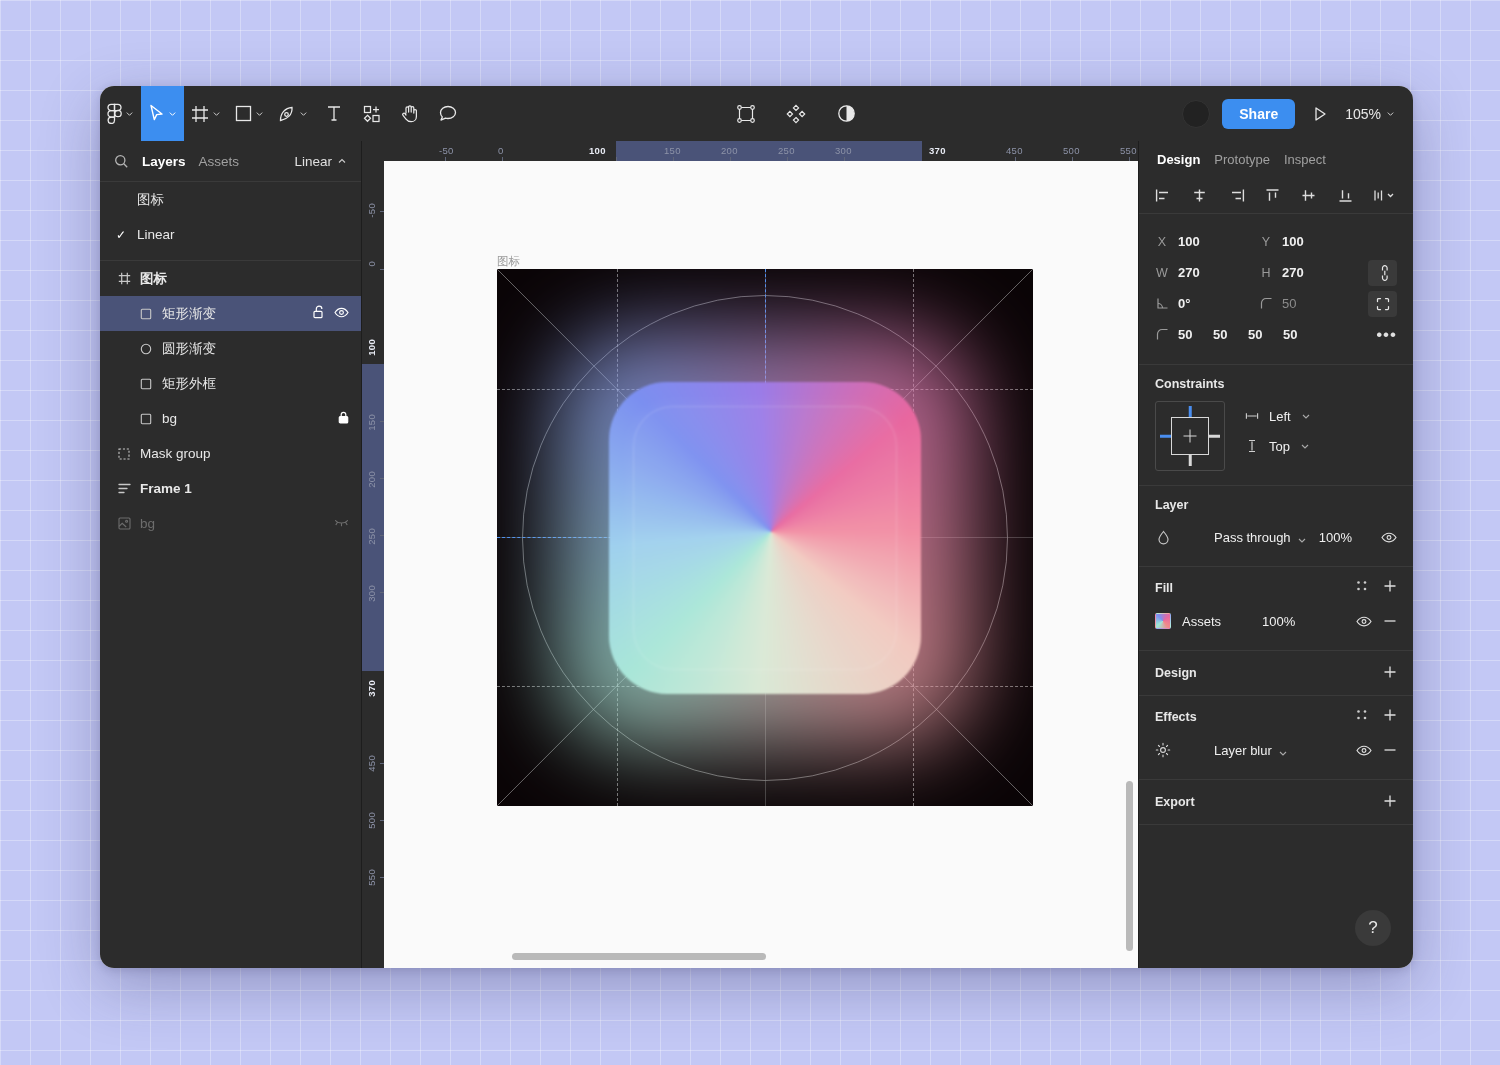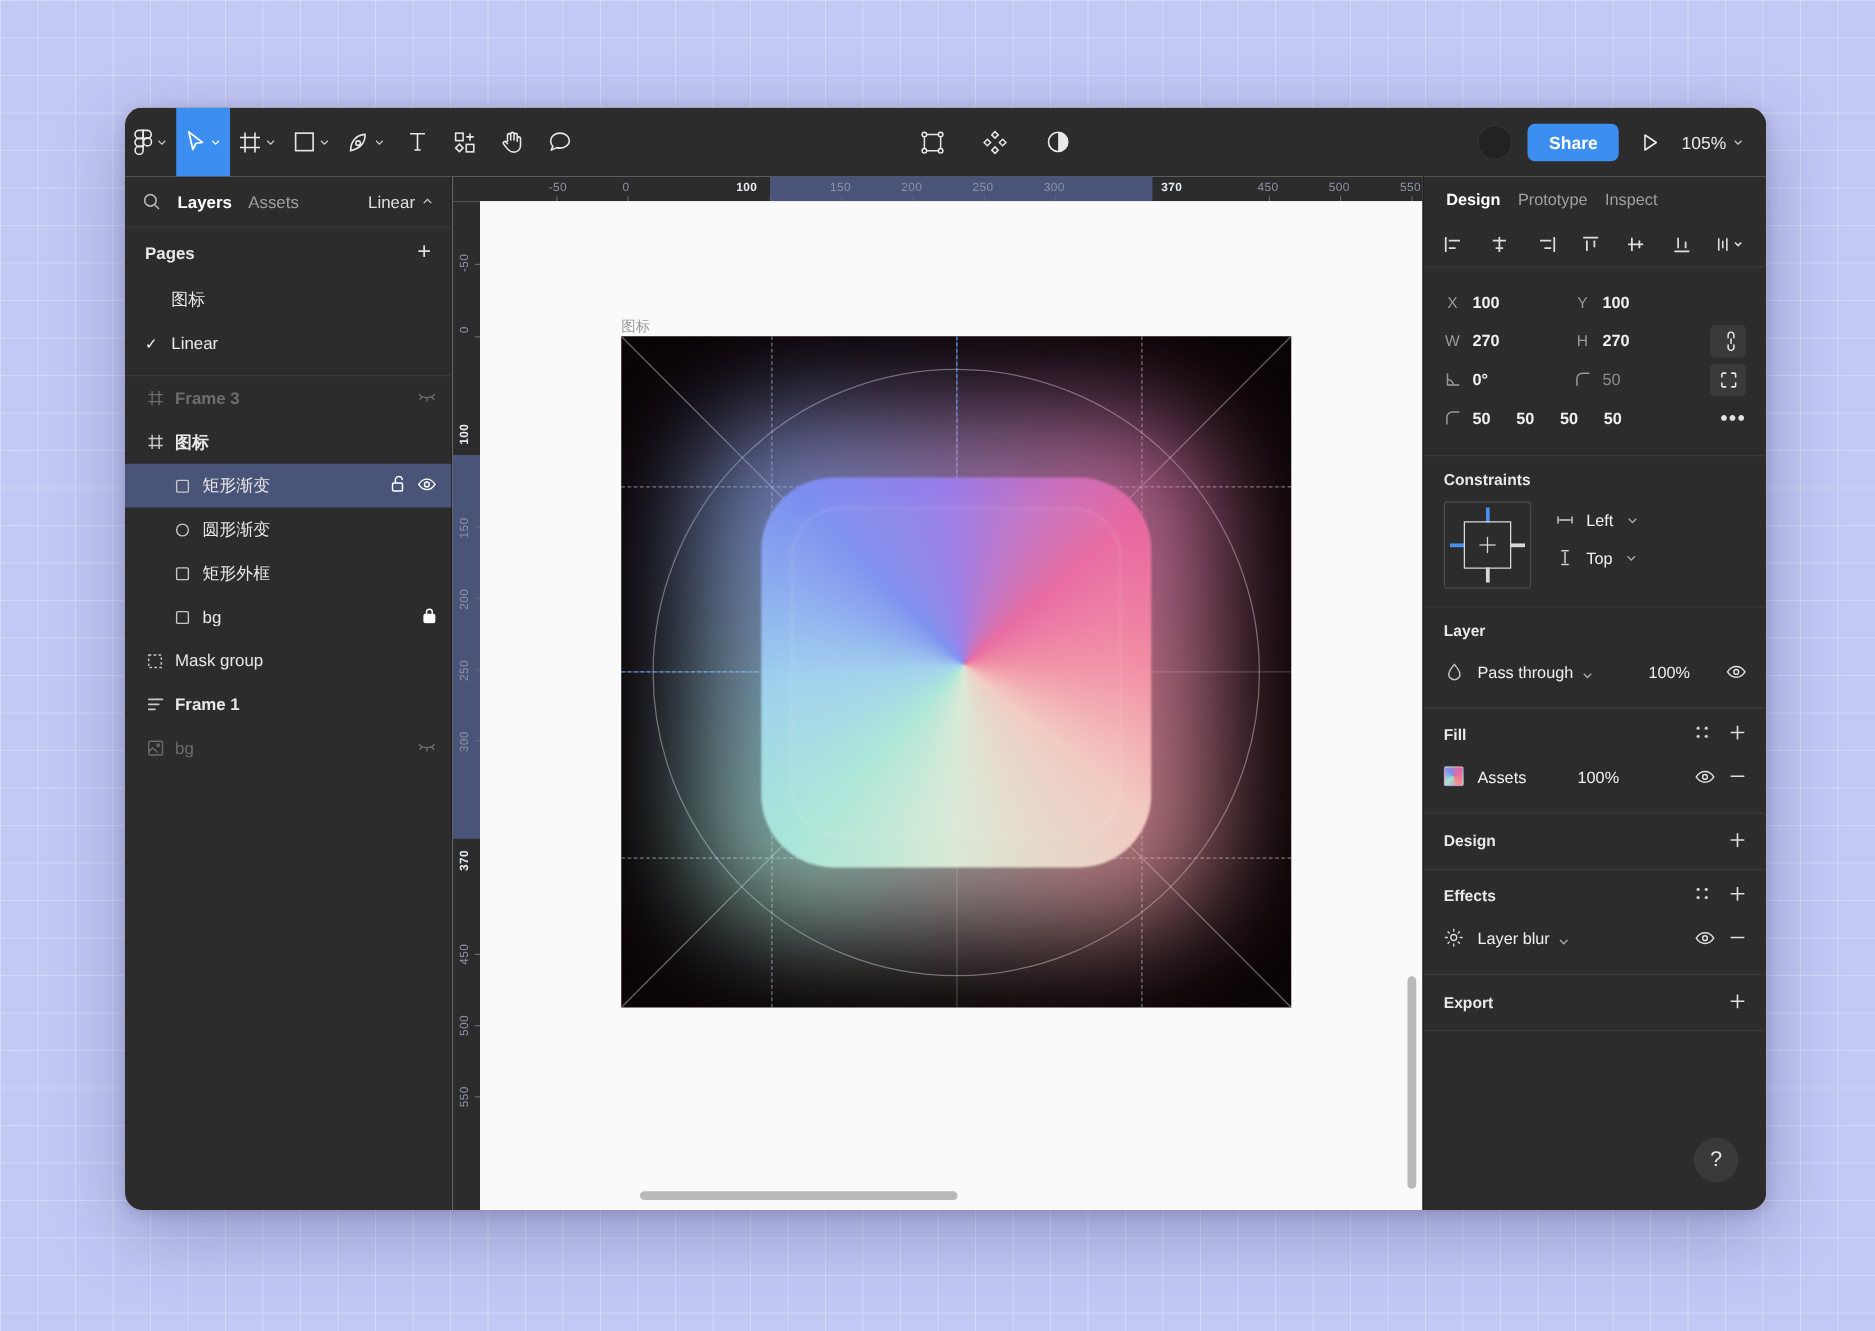--- a/index.html
+++ b/index.html
@@ -341,21 +341,21 @@
   .constraint-dd {
     display: flex; align-items: center; gap: 10px;
     height: 30px; font-size: 13px; color: #f0f0f0; cursor: pointer;
   }
   .constraint-dd .cicon { width: 14px; flex: 0 0 14px; display:flex; align-items:center; justify-content:center; color: #d0d0d0;}
   .list-row {
     display: flex; align-items: center; height: 30px;
     font-size: 13px; color: #f0f0f0; gap: 11px;
   }
   .list-row .swatch-icon { width: 16px; flex: 0 0 16px; display: flex; align-items: center; justify-content: center; }
-  .list-row .rname { cursor: pointer; display: flex; align-items: flex-end; gap: 6px; }
+  .list-row .rname { cursor: pointer; display: flex; align-items: flex-end; gap: 6px; margin-left: 32px; }
   .list-row .pct { margin-left: auto; font-size: 13px; color: #f0f0f0; }
   .list-row .eye, .list-row .minus { cursor: pointer; color: #d8d8d8; display: flex; align-items: center; }
   #fill-swatch {
     width: 16px; height: 16px; border-radius: 2px;
     background: conic-gradient(from 140deg, #f08a8a, #9de8d8, #7b8ff0, #e8679f, #f08a8a);
     border: 1px solid rgba(255,255,255,.2);
   }
   .section-head-only {
     display: flex; align-items: center;
     font-size: 12.5px; font-weight: bold; height: 20px;
@@ -525,53 +525,32 @@
         <div class="tab active">Layers</div>
         <div class="tab">Assets</div>
         <div id="linear-dd">
           <span>Linear</span>
           <svg width="10" height="10" viewBox="0 0 10 10">
             <path d="M2 6.5l3-3 3 3" fill="none" stroke="#ccc" stroke-width="1.1"></path>
           </svg>
         </div>
       </div>
 
-      <div id="pages-header">
-        <span>Pages</span>
-        <span class="plus">+</span>
-      </div>
 
       <div class="page-item">
         <span class="check"></span>
         <span>图标</span>
       </div>
       <div class="page-item">
         <span class="check">✓</span>
         <span>Linear</span>
       </div>
 
       <div id="pages-divider"></div>
 
-      <div class="layer-row bold dimmed" style="padding-left:16px">
-        <span class="ico">
-          <svg width="13" height="13" viewBox="0 0 13 13">
-              <g fill="none" stroke="currentColor" stroke-width="1.1">
-                <path d="M3.7.8v11.4M9.3.8v11.4M.8 3.7h11.4M.8 9.3h11.4"></path>
-              </g>
-            </svg>
-        </span>
-        <span class="lname">Frame 3</span>
-        <span class="actions">
-          <span>
-            <svg width="15" height="12" viewBox="0 0 15 12">
-                <path d="M1.5 4.5c2.5 3.4 9.5 3.4 12 0M3.2 6.8L2 8.6M11.8 6.8L13 8.6M7.5 7.7v2" fill="none" stroke="#6d6d6d" stroke-width="1.1" stroke-linecap="round"></path>
-              </svg>
-          </span>
-        </span>
-      </div>
 
       <div class="layer-row bold" style="padding-left:16px">
         <span class="ico">
           <svg width="13" height="13" viewBox="0 0 13 13">
               <g fill="none" stroke="currentColor" stroke-width="1.2">
                 <path d="M3.7.8v11.4M9.3.8v11.4M.8 3.7h11.4M.8 9.3h11.4"></path>
               </g>
             </svg>
         </span>
         <span class="lname">图标</span>

